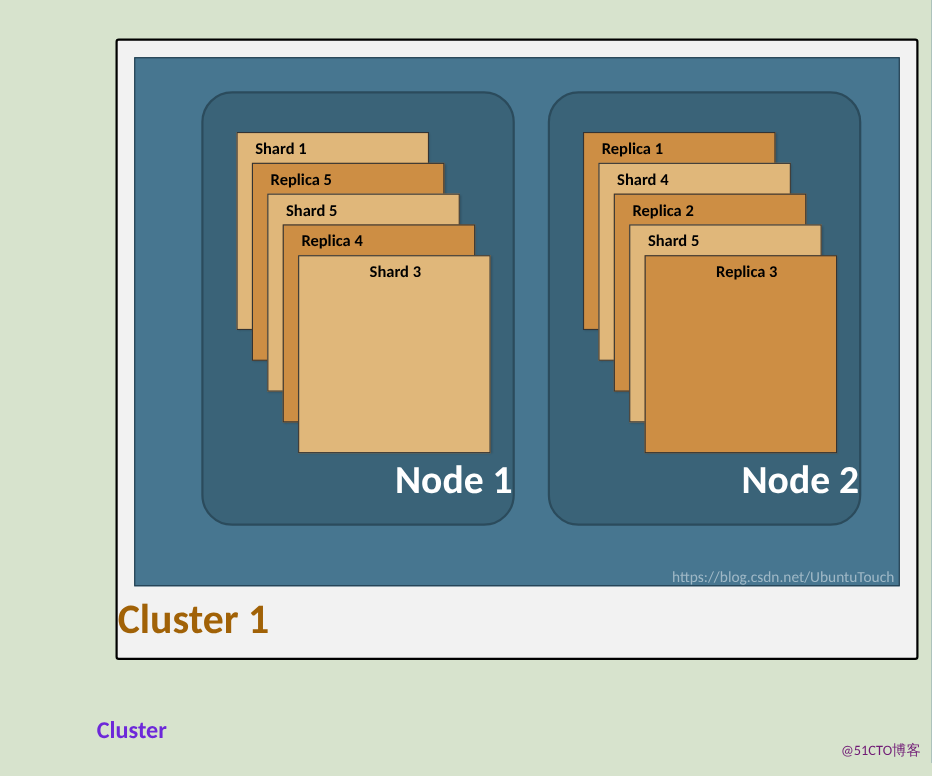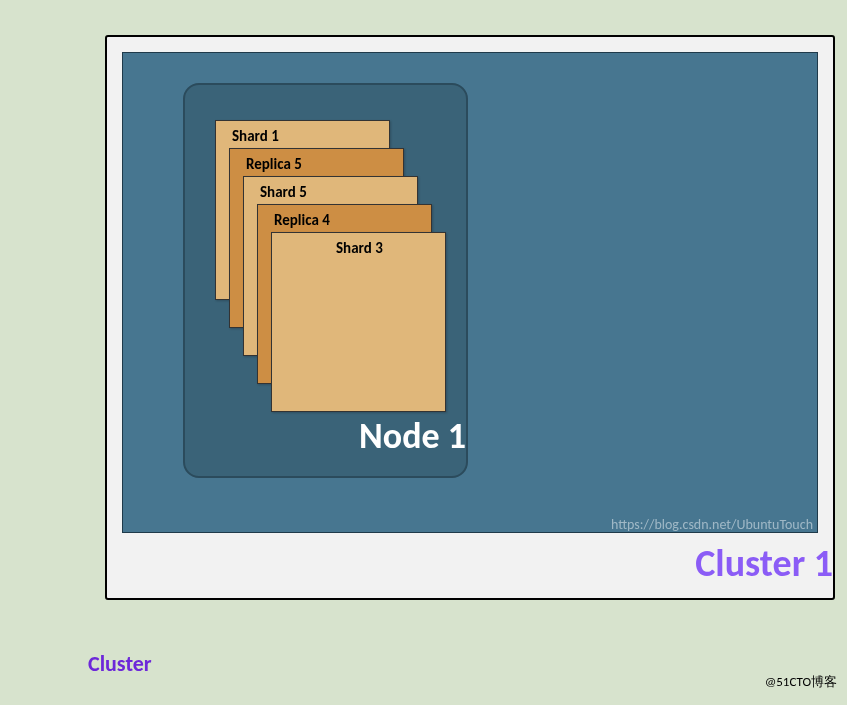--- a/index.html
+++ b/index.html
@@ -29,21 +29,21 @@
       background: #477690;
       border: 1px solid #1f3a4a;
     }
     .node-box {
       position: absolute;
       top: 30px;
       width: 285px;
       height: 395px;
       background: #3a6378;
       border: 2px solid #2b4b5c;
-      border-radius: 16px;
+      border-radius: 28px;
     }
     .node-1 { left: 60px; }
     .node-2 { left: 375px; }
     .card-stack {
       position: absolute;
       left: 30px;
       top: 35px;
       width: 225px;
       height: 270px;
     }
@@ -74,45 +74,45 @@
       color: #fff;
       font-size: 36px;
       font-weight: bold;
       padding-left: 28px;
     }
     .cluster-label {
       position: absolute;
       bottom: 12px;
       left: 0;
       width: 100%;
-      text-align: right;
+      text-align: left;
       font-size: 38px;
       font-weight: bold;
-      color: #8b5cf6;
+      color: #a16207;
     }
     .url-watermark {
       position: absolute;
       right: 20px;
       bottom: 65px;
       color: #9fb8c6;
       font-size: 14px;
     }
     .caption {
       position: absolute;
       left: 88px;
       top: 650px;
       font-size: 22px;
       font-weight: 600;
       color: #6d28d9;
     }
     .blog-watermark {
       position: absolute;
       right: 10px;
       bottom: 14px;
-      color: #000000;
+      color: #701a75;
       font-size: 13px;
     }
   </style>
 </head>
 <body>
 
 <div class="diagram-outer">
   <div class="cluster-box">
 
     <div class="node-box node-1">
@@ -129,20 +129,40 @@
         <div class="card c4 replica">
             <div class="card-label">Replica 4</div>
           </div>
         <div class="card c5 shard">
             <div class="card-label">Shard 3</div>
           </div>
       </div>
       <div class="node-label">Node 1</div>
     </div>
 
+    <div class="node-box node-2">
+      <div class="card-stack">
+        <div class="card c1 replica">
+            <div class="card-label">Replica 1</div>
+          </div>
+        <div class="card c2 shard">
+            <div class="card-label">Shard 4</div>
+          </div>
+        <div class="card c3 replica">
+            <div class="card-label">Replica 2</div>
+          </div>
+        <div class="card c4 shard">
+            <div class="card-label">Shard 5</div>
+          </div>
+        <div class="card c5 replica">
+            <div class="card-label">Replica 3</div>
+          </div>
+      </div>
+      <div class="node-label">Node 2</div>
+    </div>
 
   </div>
   <div class="url-watermark">https://blog.csdn.net/UbuntuTouch</div>
   <div class="cluster-label">Cluster 1</div>
 </div>
 
 <div class="caption">Cluster</div>
 <div class="blog-watermark">@51CTO博客</div>
 
 </body></html>

